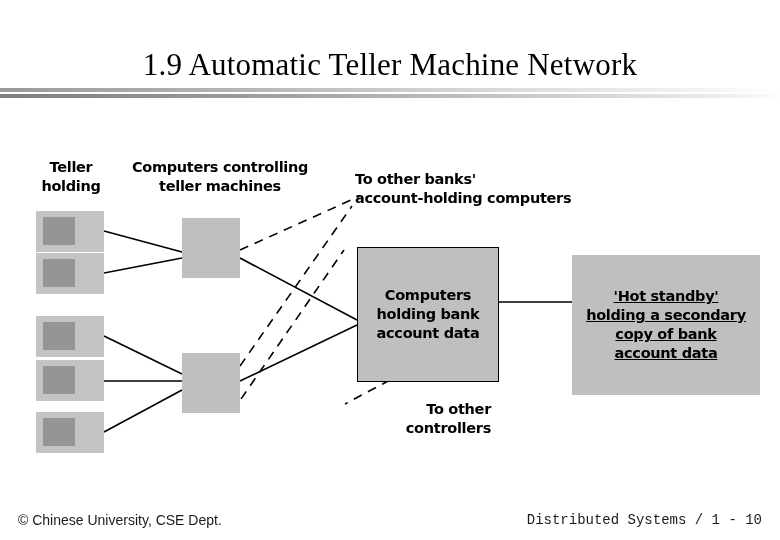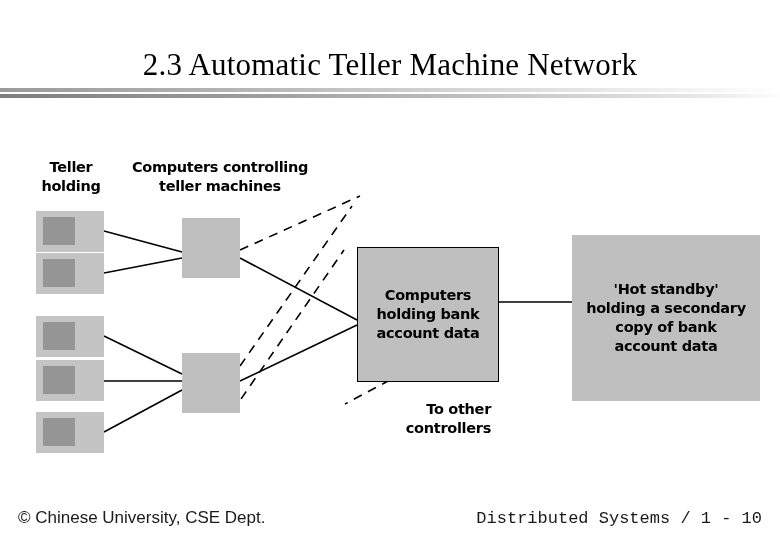--- a/index.html
+++ b/index.html
@@ -104,23 +104,24 @@
   }
   #center-box {
     left: 357px;
     top: 247px;
     width: 140px;
     height: 133px;
     border: 1px solid #000000;
   }
   #standby-box {
     left: 572px;
-    top: 235px;
+    top: 255px;
     width: 188px;
-    height: 166px;
+    height: 140px;
+    text-decoration: underline;
   }
   .boxtext {
     font-family: "DejaVu Sans", sans-serif;
     font-size: 14.5px;
     font-weight: bold;
     color: #000000;
     line-height: 1.32;
     letter-spacing: -0.3px;
   }
 
@@ -157,33 +158,33 @@
     top: 400px;
     width: 180px;
     text-align: right;
   }
 
   
   .footer {
     position: absolute;
     bottom: 12px;
     font-family: "Liberation Sans", sans-serif;
-    font-size: 17px;
+    font-size: 14px;
     color: #1a1a1a;
     white-space: nowrap;
   }
   #footer-left { left: 18px; }
   #footer-right { right: 18px; font-family: Liberation Mono, monospace; }
 </style>
 </head>
 <body>
 
 <div id="slide">
 
-  <h1 id="slide-title">2.3 Automatic Teller Machine Network</h1>
+  <h1 id="slide-title">1.9 Automatic Teller Machine Network</h1>
 
   <div class="divider" id="divider-top"></div>
   <div class="divider" id="divider-gap"></div>
   <div class="divider" id="divider-bottom"></div>
 
   <div id="diagram">
 
     <svg id="lines" viewBox="0 0 780 540">
 
       <line x1="104" y1="231" x2="182" y2="252" stroke="#000" stroke-width="1.6"></line>
@@ -205,20 +206,22 @@
 
       <line x1="390" y1="380" x2="345" y2="404" stroke="#000" stroke-width="1.6" stroke-dasharray="9 7"></line>
 
       <line x1="497" y1="302" x2="572" y2="302" stroke="#000" stroke-width="1.6"></line>
     </svg>
 
     <div class="diag-label" id="label-teller">Teller
 holding</div>
     <div class="diag-label" id="label-controllers">Computers controlling
 teller machines</div>
+    <div class="diag-label" id="label-otherbanks">To other banks'
+account-holding computers</div>
     <div class="diag-label" id="label-othercontrollers">To other
 controllers</div>
 
     <div class="teller" style="left:36px; top:211px;">
       <div class="screen"></div>
     </div>
     <div class="teller" style="left:36px; top:253px;">
       <div class="screen"></div>
     </div>
     <div class="teller" style="left:36px; top:316px;">

